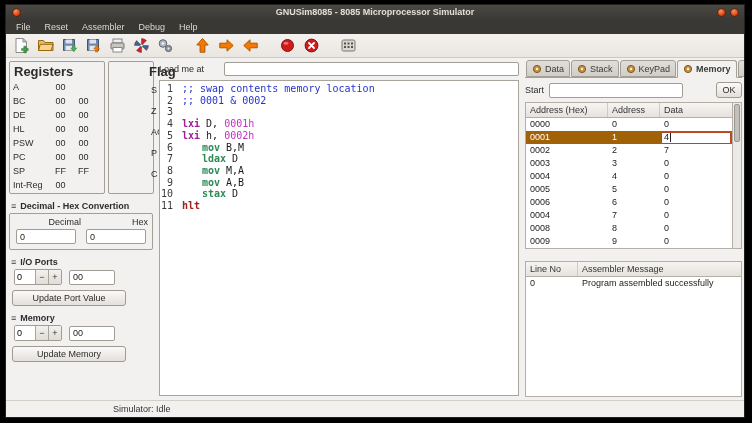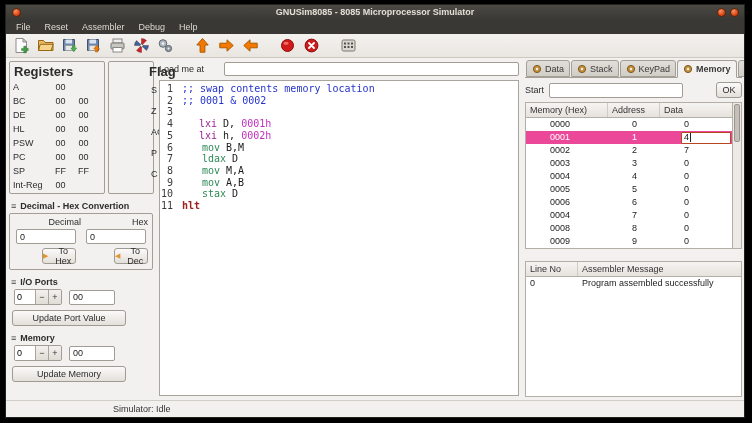--- a/index.html
+++ b/index.html
@@ -80,23 +80,23 @@
   .load-row { display:flex; align-items:center; gap:20px; flex:none; }
   .load-label { font-size:9px; white-space:nowrap; }
   .load-input { flex:1; height:14px; }
   .editor { flex:1; margin-top:4px; background:#fff; border:1px solid #a9a49c; overflow:hidden;
             font-family:"DejaVu Sans Mono", monospace; font-size:10px; line-height:11.7px;
             padding-top:2px; }
   .code-line { display:flex; }
   .ln { width:22px; flex:none; text-align:right; padding-right:9px; color:#3a3a3a; }
   .code-text { white-space:pre; }
   .c-comment { color:#2533cc; }
-  .c-kw { color:#a1209a; font-weight:normal;margin-left:17px; }
+  .c-kw { color:#a1209a; font-weight:bold; }
   .c-num { color:#c22fc2; }
-  .c-op { color:#2e8b57; font-weight:normal;padding-left:20px; }
+  .c-op { color:#2e8b57; font-weight:bold;padding-left:20px; }
   .c-halt { color:#a02020; font-weight:bold; }
   .c-plain { color:#1a1a1a; }
 
   
   .tabs { display:flex; align-items:flex-end; border-bottom:1px solid #a39e96; flex:none; padding-left:1px; }
   .tab { display:inline-flex; align-items:center; gap:3px; padding:2px 5px; font-size:9px;
          background:linear-gradient(#e1ddd8,#d1cdc7); border:1px solid #a39e96;
          border-radius:3px 3px 0 0; margin-right:1px; color:#3a3a3a; height:17px; white-space:nowrap; }
   .tab.active { background:#f2f1f0; font-weight:bold; border-bottom:1px solid #f2f1f0;
                 margin-bottom:-1px; height:18px; }
@@ -104,25 +104,25 @@
   .start-label { font-size:9px; }
   .start-input { flex:1; height:15px; }
   .ok-btn { width:26px; }
 
   .mt-wrap { display:flex; margin-top:4px; flex:none; }
   .panel-table { border:1px solid #b3aea6; background:#fff; flex:1; min-width:0; }
   .mt-head, .msg-head { display:flex; height:15px; line-height:14px; font-size:9px;
          background:linear-gradient(#f6f4f2,#e6e2dd); border-bottom:1px solid #b3aea6; color:#333; }
   .mh { padding:0 4px; border-right:1px solid #cfcac3; white-space:nowrap; overflow:hidden; }
   .mh1 { width:82px; flex:none; } .mh2 { width:52px; flex:none; } .mh3 { flex:1; border-right:none; }
-  .mt-row { display:flex; height:13px; line-height:13px; font-size:9px; background:#fff; color:#222;padding-left:20px; }
+  .mt-row { display:flex; height:13px; line-height:13px; font-size:9px; background:#fff; color:#222; }
   .mc { padding:0 4px; white-space:nowrap; overflow:hidden; }
   .mc1 { width:82px; flex:none; } .mc2 { width:52px; flex:none; }
   .mc3 { flex:1; display:flex; align-items:center; }
-  .mt-row.selected { background:#ec4899; color:#fff; }
+  .mt-row.selected { background:#a16207; color:#fff; }
   .mt-row.selected .mc3 { padding:0 1px; }
   .edit-cell { flex:1; display:flex; align-items:center; background:#fff; border:1px solid #b5461f;
                height:12px; padding:0 2px; color:#111; border-radius:1px; font-size:9px; }
   .caret { display:inline-block; width:1px; height:9px; background:#222; margin-left:1px; }
   .mt-scroll { width:9px; flex:none; border:1px solid #b3aea6; border-left:none; background:#eceae7; }
   .mt-thumb { margin:1px; height:38px; background:#c4bfb8; border:1px solid #9b968e; border-radius:2px; }
 
   .messages { margin-top:12px; flex:1; border:1px solid #b3aea6; background:#fff; overflow:hidden; }
   .msg-row { display:flex; height:13px; line-height:13px; font-size:9px; color:#222; }
 
@@ -330,30 +330,20 @@
         </div>
         <div class="conv-box">
           <div class="conv-labels">
             <span>Decimal</span>
             <span>Hex</span>
           </div>
           <div class="conv-inputs">
             <input class="tin" style="width: 60px;" value="0">
             <input class="tin" style="width: 60px;" value="0">
           </div>
-          <div class="conv-btns">
-            <button class="btn" style="width:62px">
-                <span class="arrow-glyph">▶</span>
-                <span>To Hex</span>
-              </button>
-            <button class="btn" style="width:62px">
-                <span class="arrow-glyph">◀</span>
-                <span>To Dec</span>
-              </button>
-          </div>
         </div>
 
         <div class="section-title">
           <span class="section-icon">≡</span>
           <span>I/O Ports</span>
         </div>
         <div class="io-row">
           <span class="spin">
               <input value="0" style="">
               <span class="sbtn">−</span>
@@ -471,21 +461,21 @@
 
         <div class="start-row">
           <span class="start-label">Start</span>
           <input class="tin start-input" value="" style="">
           <button class="btn ok-btn">OK</button>
         </div>
 
         <div class="mt-wrap">
           <div class="panel-table">
             <div class="mt-head">
-              <span class="mh mh1">Memory (Hex)</span>
+              <span class="mh mh1">Address (Hex)</span>
               <span class="mh mh2">Address</span>
               <span class="mh mh3">Data</span>
             </div>
             <div>
                 <div class="mt-row">
                   <span class="mc mc1">0000</span>
                   <span class="mc mc2">0</span>
                   <span class="mc mc3">0</span>
                 </div>
                 <div class="mt-row selected">

